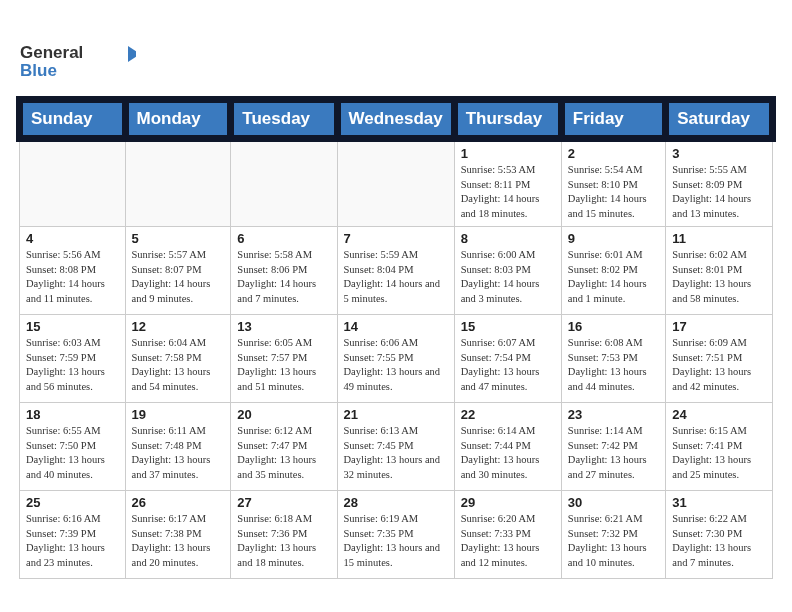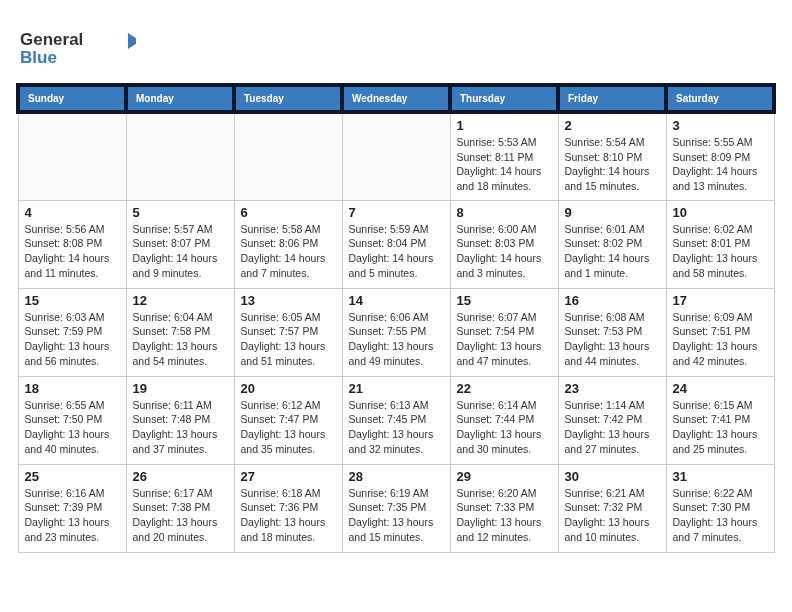--- a/index.html
+++ b/index.html
@@ -19,35 +19,35 @@
       font-weight: bold;
       color: #222;
       line-height: 1.1;
     }
     .header .location {
       font-size: 16px;
       color: #444;
     }
     .logo {
       float: left;
-      margin-top: 7px;
+      margin-top: 20px;
     }
     .calendar {
       width: 100%;
       border-collapse: collapse;
       clear: both;
       margin-top: 8px;
     }
     .calendar th {
       background: #3a7abf;
       color: #fff;
       text-align: left;
       padding: 6px 8px;
-      font-size: 10px;
-      border: 4px solid #0f172a;
+      font-size: 17px;
+      border: 7px solid #0f172a;
     }
     .calendar td {
       border: 1px solid #ccc;
       vertical-align: top;
       padding: 4px 6px;
       width: 108px;
       min-height: 80px;
       background: #fff;
       font-size: 11px;
       color: #222;
@@ -58,20 +58,21 @@
     .calendar td .day-num {
       font-weight: bold;
       font-size: 13px;
       display: block;
       margin-bottom: 2px;
     }
     .calendar td .day-info {
       font-size: 10.5px;
       color: #333;
       line-height: 1.4;
+      font-family: Liberation Serif, serif;
     }
     .calendar tr td {
       height: 88px;
     }
     .header-row {
       overflow: hidden;
       margin-bottom: 8px;
     }
   </style>
 </head>
@@ -168,21 +169,21 @@
 and 3 minutes.</div>
         </td>
         <td>
           <span class="day-num">9</span>
           <div class="day-info">Sunrise: 6:01 AM
 Sunset: 8:02 PM
 Daylight: 14 hours
 and 1 minute.</div>
         </td>
         <td>
-          <span class="day-num">10</span>
+          <span class="day-num">11</span>
           <div class="day-info">Sunrise: 6:02 AM
 Sunset: 8:01 PM
 Daylight: 13 hours
 and 58 minutes.</div>
         </td>
       </tr>
       <tr>
         <td>
           <span class="day-num">15</span>
           <div class="day-info">Sunrise: 6:03 AM

